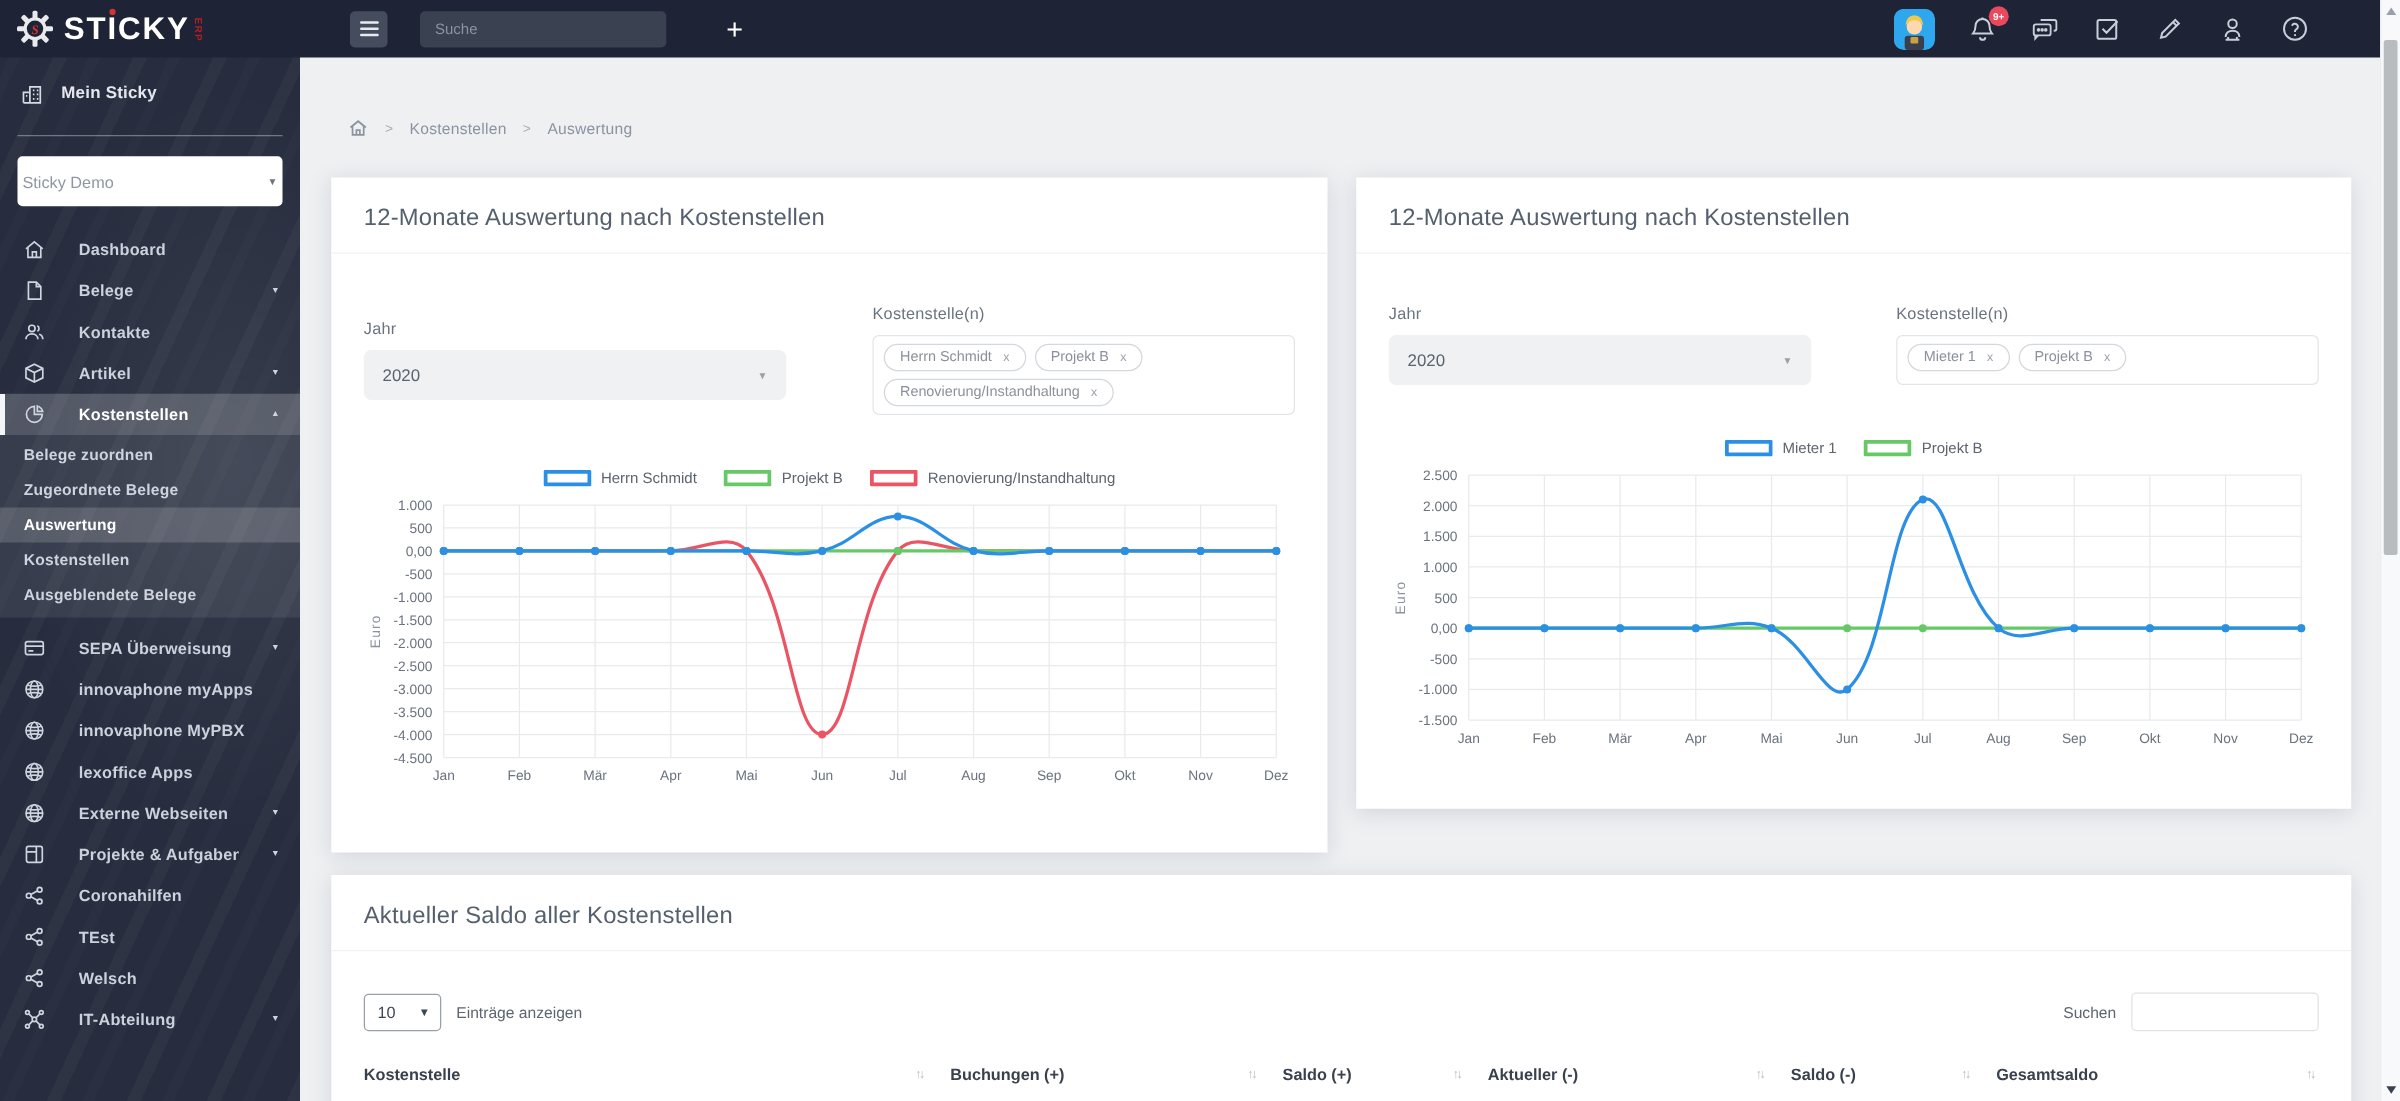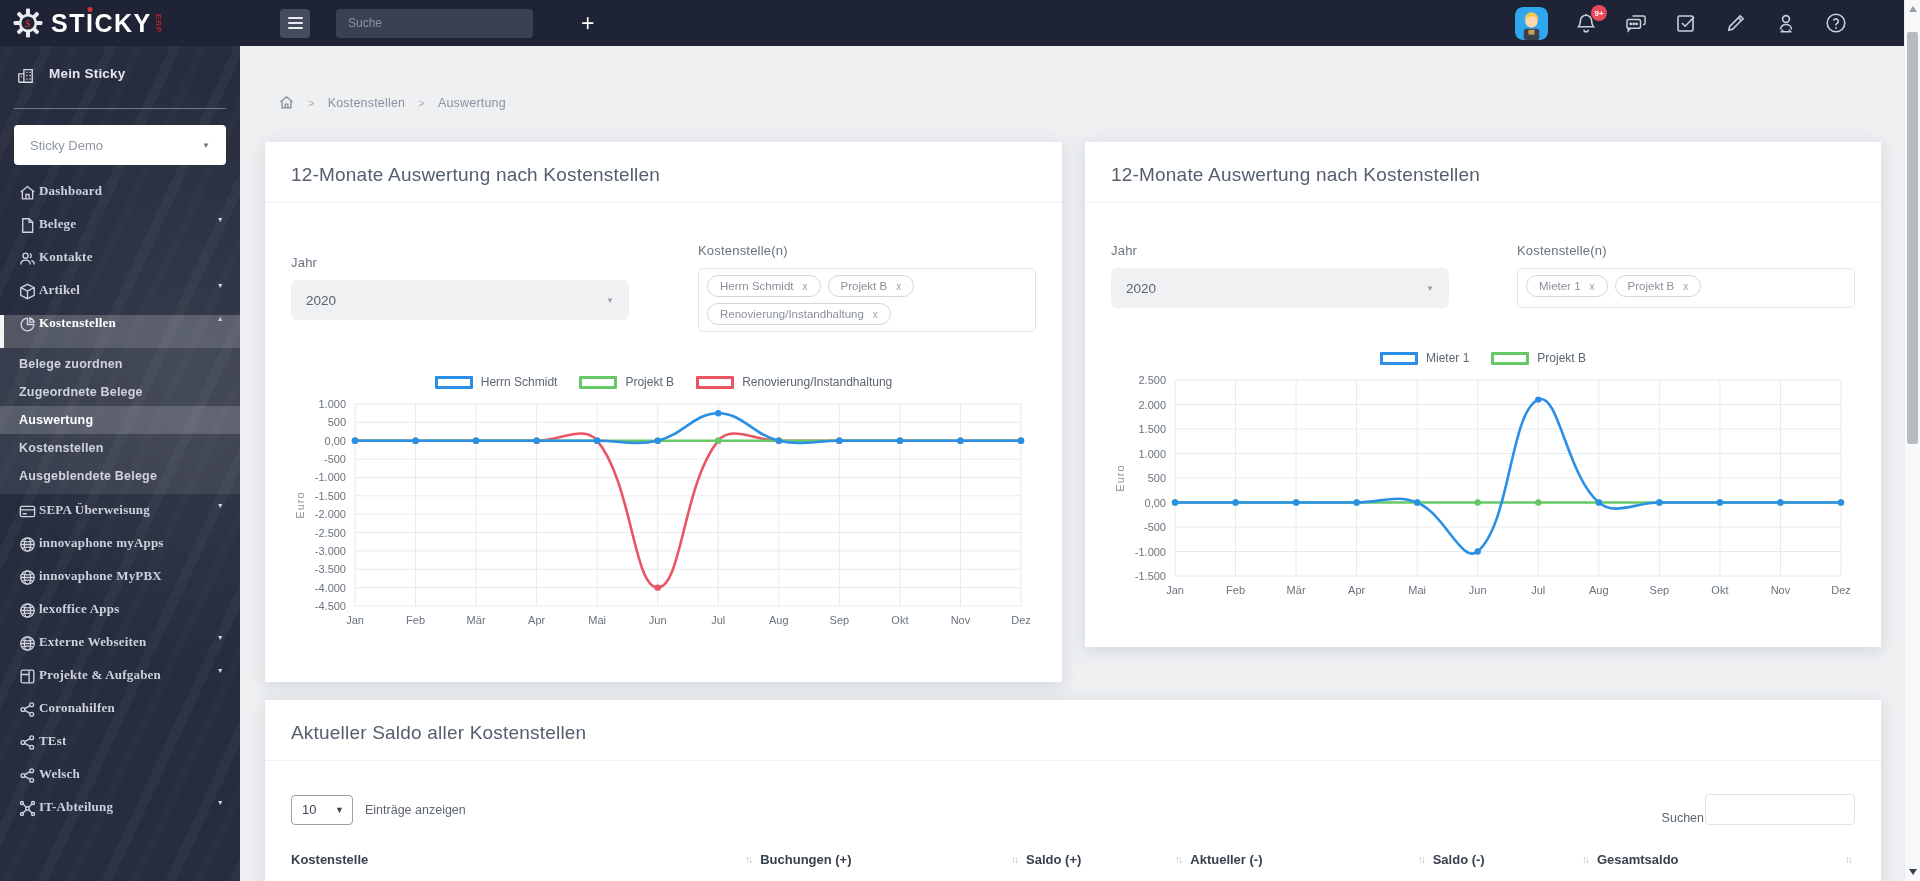--- a/index.html
+++ b/index.html
@@ -16,24 +16,24 @@
   .sidebar > * { position:relative; z-index:1; }
   .logo-row { height:46px; background:#1e2436; display:flex; align-items:center; padding:0 12px; gap:7px; }
   .logo-gear { width:32px; height:32px; flex:0 0 auto; }
   .logo-text { color:#fff; font-size:25px; font-weight:700; letter-spacing:1.5px; line-height:1; display:flex; align-items:flex-start; }
   .logo-i { position:relative; }
   .logo-i::after { content:''; position:absolute; left:50%; top:-4px; width:5px; height:5px; border-radius:50%; background:#d2342e; transform:translateX(-50%); }
   .logo-erp { color:#b61f27; font-size:8px; font-weight:700; letter-spacing:1px; writing-mode:vertical-rl; line-height:1; margin-left:2px; margin-top:3px; }
   .user-row { margin-top:20px; height:38px; display:flex; gap:14px; padding:0 16px; color:#e4e7ed; font-size:13.5px; font-weight:700; letter-spacing:0.2px; }
   .user-row svg { width:19px; height:19px; color:#d7dbe4; }
   .side-sep { height:1px; background:rgba(255,255,255,0.35); margin:4px 14px 0; }
-  .ws-select { margin:16px 14px 0; height:40px; background:#fff; border-radius:4px; display:flex; align-items:center; justify-content:space-between; padding:0 16px; color:#8f96a3; font-size:13px; }
+  .ws-select { margin:16px 14px 0; height:40px; background:#fff; border-radius:4px; display:flex; align-items:center; justify-content:space-between; padding:0 4px; color:#8f96a3; font-size:13px; }
   .ws-caret { font-size:8px; color:#6f7584; }
   .nav { margin-top:18px; }
-  .nav-item { height:33px; display:flex; gap:2px; padding:0 14px 0 18px; color:#ccd1dc; font-size:13px; font-weight:700; letter-spacing:0.2px; cursor:pointer; position:relative;font-family:Liberation Serif, serif; }
+  .nav-item { height:33px; display:flex; align-items:center; gap:26px; padding:0 14px 0 18px; color:#ccd1dc; font-size:13px; font-weight:700; letter-spacing:0.2px; cursor:pointer; position:relative; }
   .nav-ico { width:19px; height:19px; flex:0 0 auto; color:#cfd4de; }
   .nav-label { flex:1 1 auto; white-space:nowrap; overflow:hidden; }
   .chev { font-size:7px; color:#cfd4dd; margin-right:2px; }
   .nav-item.active { background:rgba(255,255,255,0.2); color:#fff; box-shadow:inset 4px 0 0 #f4f5f7; }
   .subnav { background:rgba(255,255,255,0.08); padding:2px 0 4px; margin-bottom:8px; }
   .subnav-item { height:28px; display:flex; align-items:center; padding:0 14px 0 19px; color:#ced3dd; font-size:12.5px; font-weight:700; letter-spacing:0.2px; cursor:pointer; }
   .subnav-item.active { background:rgba(255,255,255,0.16); color:#fff; }
 
   
   .topbar { position:absolute; left:240px; top:0; width:1664px; height:46px; background:#1e2436; display:flex; align-items:center; z-index:5; }
@@ -77,25 +77,25 @@
   .legend-item { display:inline-flex; align-items:center; gap:8px; cursor:pointer; }
   .legend-box { width:38px; height:13px; border:3px solid; border-radius:1px; background:#fff; }
   .legend-label { font-size:12px; color:#5c6570; }
   .chart-host { margin-top:2px; }
 
   
   .tbl-controls { display:flex; align-items:center; padding:33px 26px 0; }
   .psel { width:62px; height:30px; border:1px solid #9aa0a8; border-radius:4px; background:#fff; display:flex; align-items:center; justify-content:space-between; padding:0 8px 0 10px; font-size:13px; color:#3d4653; cursor:pointer; }
   .psel .caret { font-size:9px; color:#3d4653; }
   .entries-label { margin-left:12px; font-size:12.5px; color:#5c6570; }
-  .tbl-search { margin-left:auto; display:flex; align-items:flex-end; gap:1px; }
+  .tbl-search { margin-left:auto; display:flex; align-items:center; gap:12px; }
   .tbl-search .s-label { font-size:12.5px; color:#5c6570; }
   .tbl-search input { width:150px; height:31px; border:1px solid #e0e2e6; border-radius:4px; padding:0 10px; font-size:12.5px; color:#444; font-family:"Liberation Sans", sans-serif; background:#fff; }
   .thead { display:flex; margin:27px 26px 0; }
-  .th { display:flex; align-items:center; justify-content:space-between; font-size:13px; font-weight:700; color:#39414e; padding-right:9px; }
+  .th { display:flex; align-items:center; justify-content:space-between; font-size:13px; font-weight:700; color:#39414e; padding-right:22px; }
   .th-sort { font-size:10px; color:#b4bac3; letter-spacing:-2px; cursor:pointer; }
   .col-0 { width:30%; } .col-1 { width:17%; } .col-2 { width:10.5%; } .col-3 { width:15.5%; } .col-4 { width:10.5%; } .col-5 { width:16.5%; padding-right:4px; }
 
   
   .vscroll { position:absolute; right:0; top:0; width:16px; height:881px; background:#f8f9fa; z-index:10; border-left:1px solid #ececee; }
   .vs-up { position:absolute; top:6px; left:4px; width:0; height:0; border-left:4px solid transparent; border-right:4px solid transparent; border-bottom:6px solid #9aa0a8; }
   .vs-thumb { position:absolute; top:32px; left:2px; width:11px; height:412px; background:#b9bcbf; border-radius:2px; }
   .vs-down { position:absolute; bottom:6px; left:4px; width:0; height:0; border-left:4px solid transparent; border-right:4px solid transparent; border-top:6px solid #39414e; }
 </style>
 </head>

